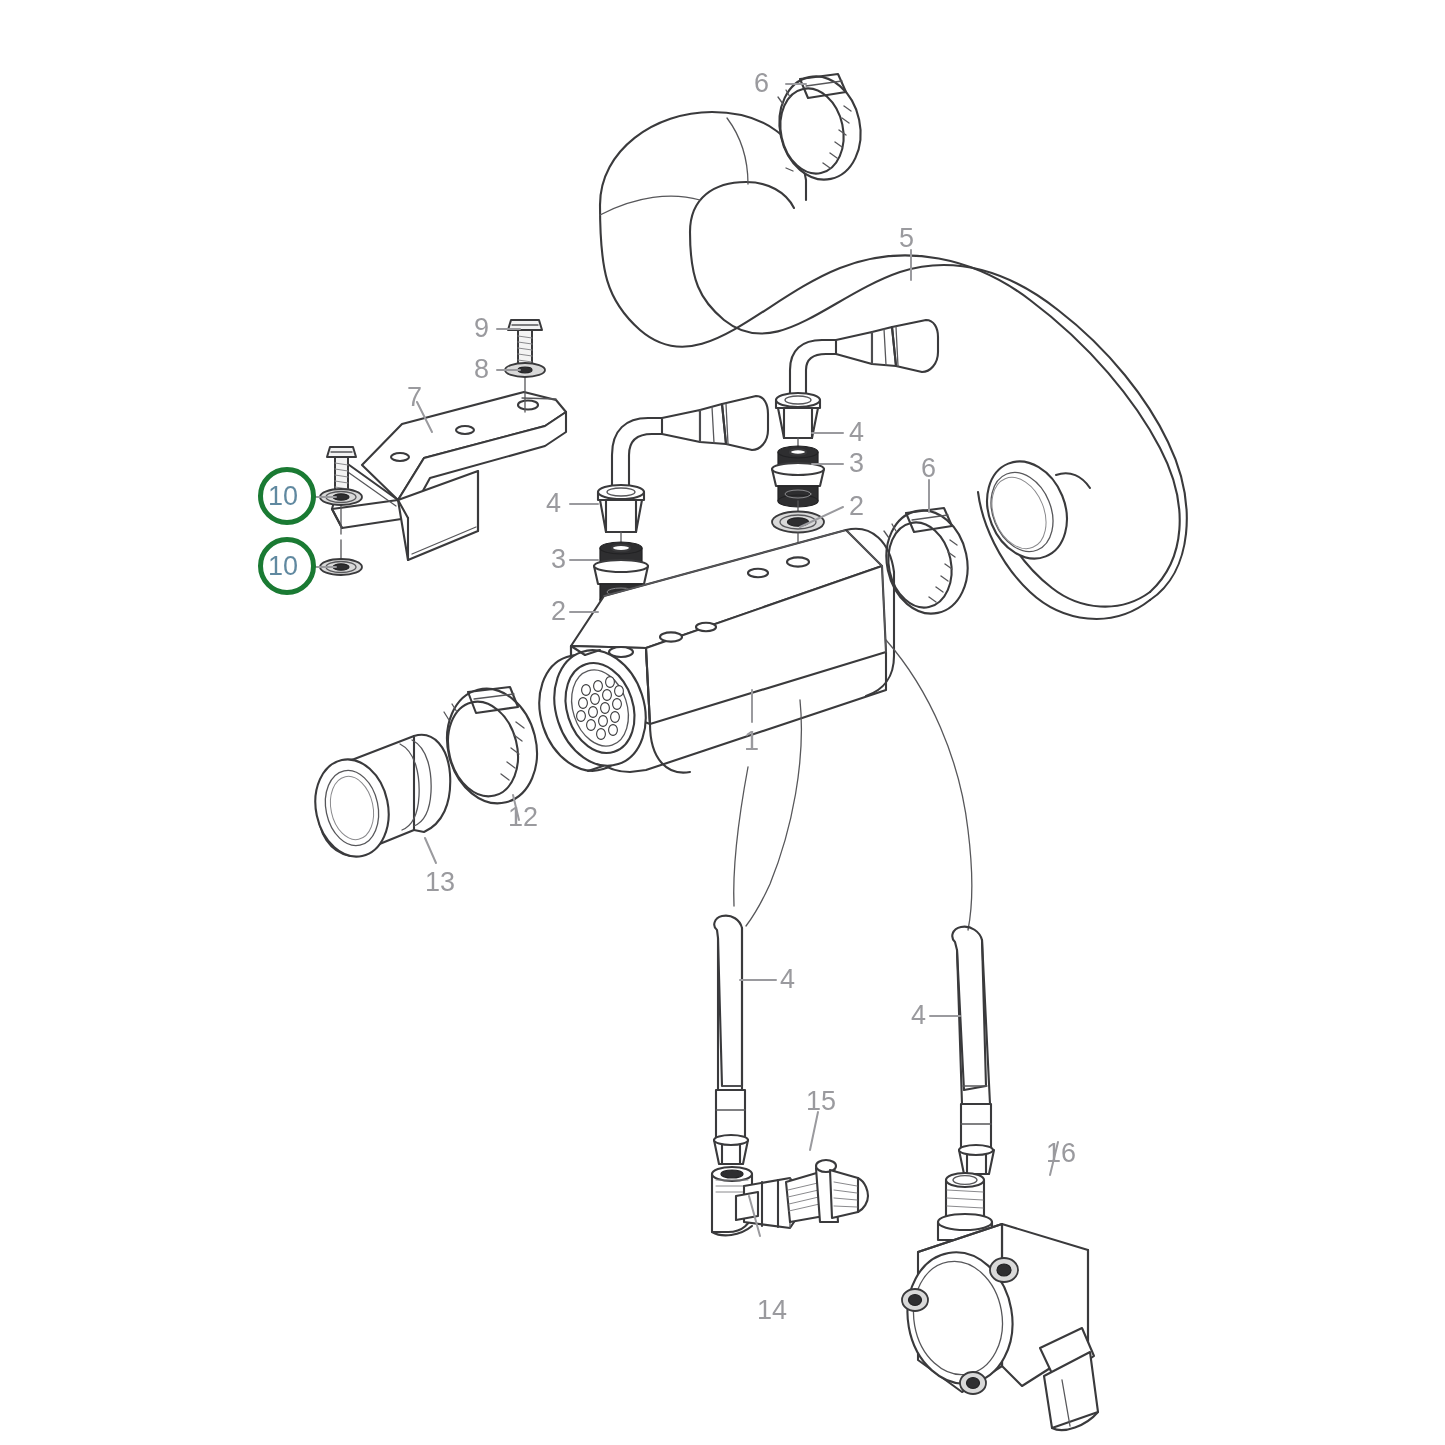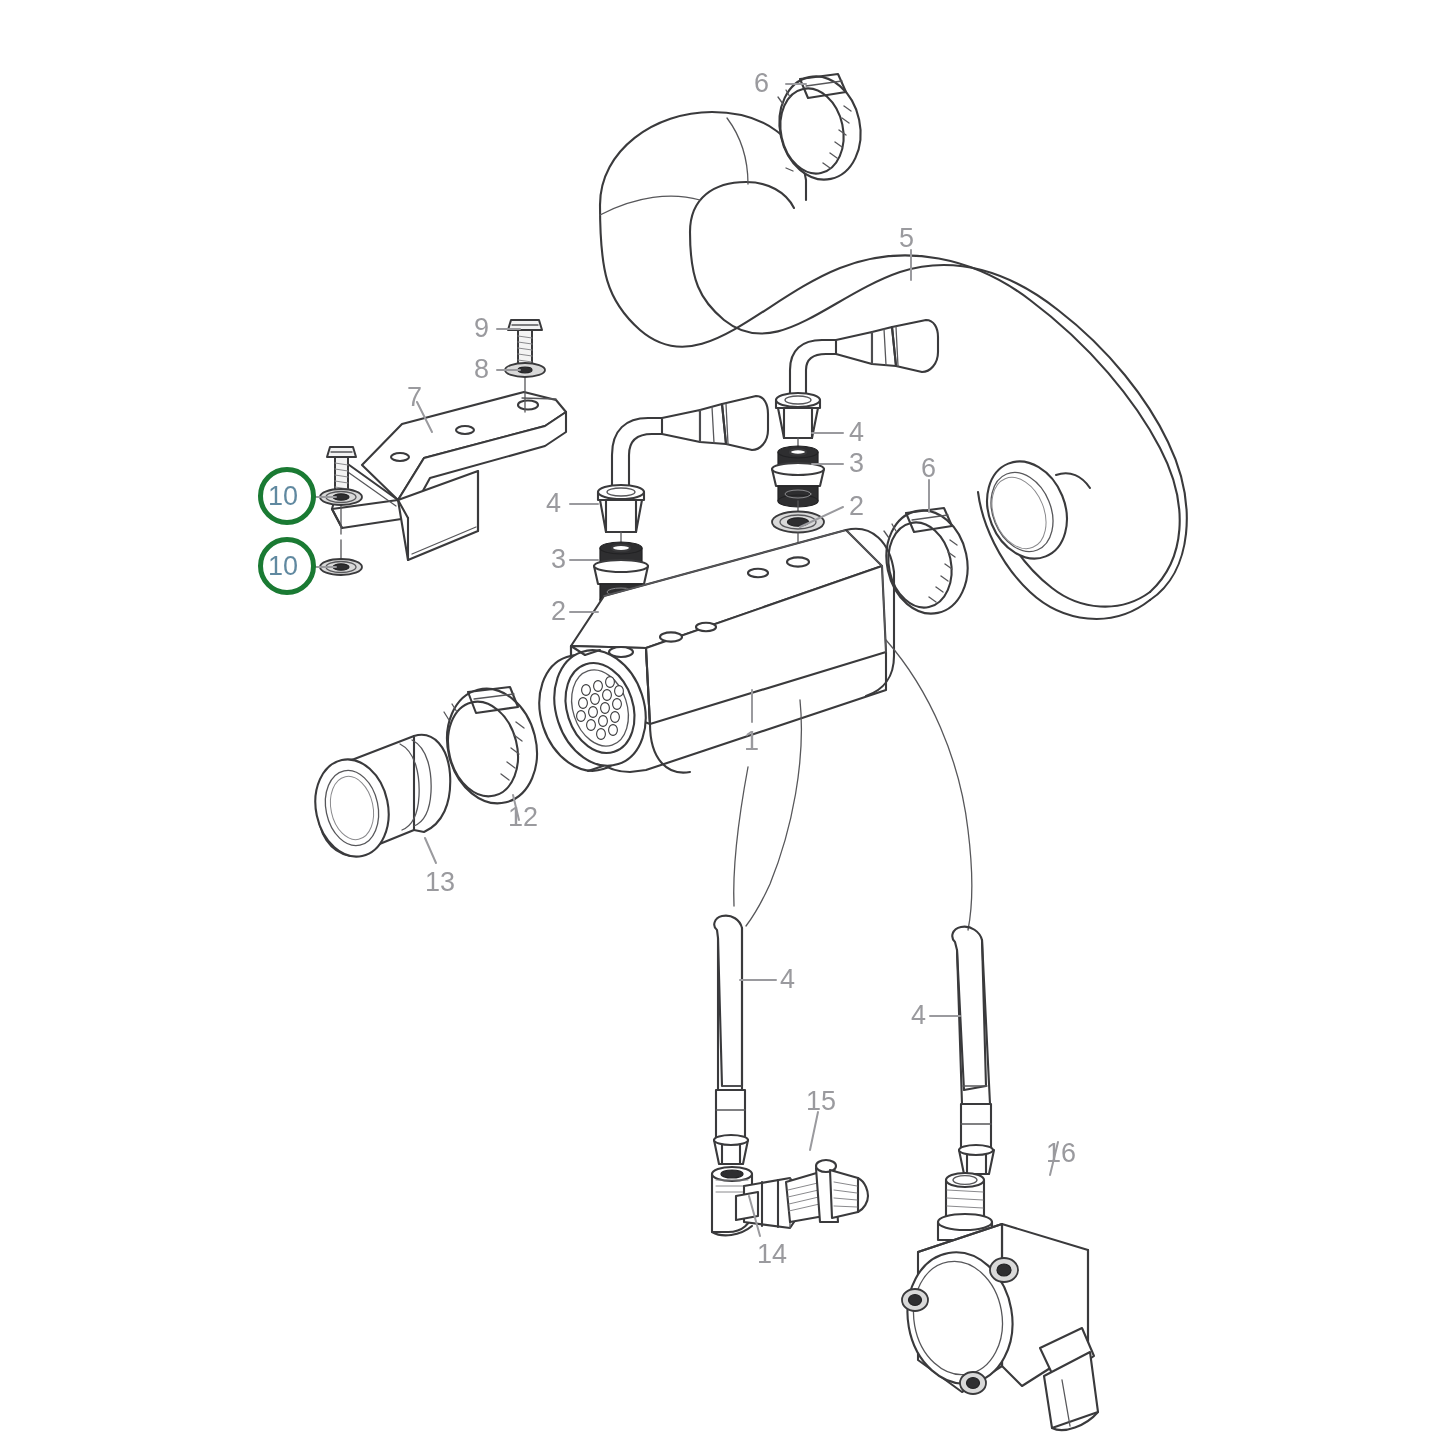--- a/index.html
+++ b/index.html
@@ -481,21 +481,21 @@
       <div class="lbl" style="left: 551px; top: 546px;">3</div>
       <div class="lbl hl" style="left: 268px; top: 553px;">10</div>
       <div class="lbl" style="left: 551px; top: 598px;">2</div>
       <div class="lbl" style="left: 744px; top: 728px;">1</div>
       <div class="lbl" style="left: 508px; top: 804px;">12</div>
       <div class="lbl" style="left: 425px; top: 869px;">13</div>
       <div class="lbl" style="left: 780px; top: 966px;">4</div>
       <div class="lbl" style="left: 911px; top: 1002px;">4</div>
       <div class="lbl" style="left: 806px; top: 1088px; text-align: right;">15</div>
       <div class="lbl" style="left: 1046px; top: 1118px; margin-top: 22px;">16</div>
-      <div class="lbl" style="left: 757px; top: 1241px; text-align: center;">14</div>
+      <div class="lbl" style="left: 757px; top: 1297px; text-align: center;">14</div>
     </div>
 
   <div id="highlights">
       <div class="hlcircle" style="left: 258px; top: 467px; width: 58px; height: 58px; border-color: rgb(26, 122, 51);"></div>
       <div class="hlcircle" style="left: 258px; top: 537px; width: 58px; height: 58px; border-color: rgb(26, 122, 51);"></div>
     </div>
 
 </div>
 
 </body></html>

